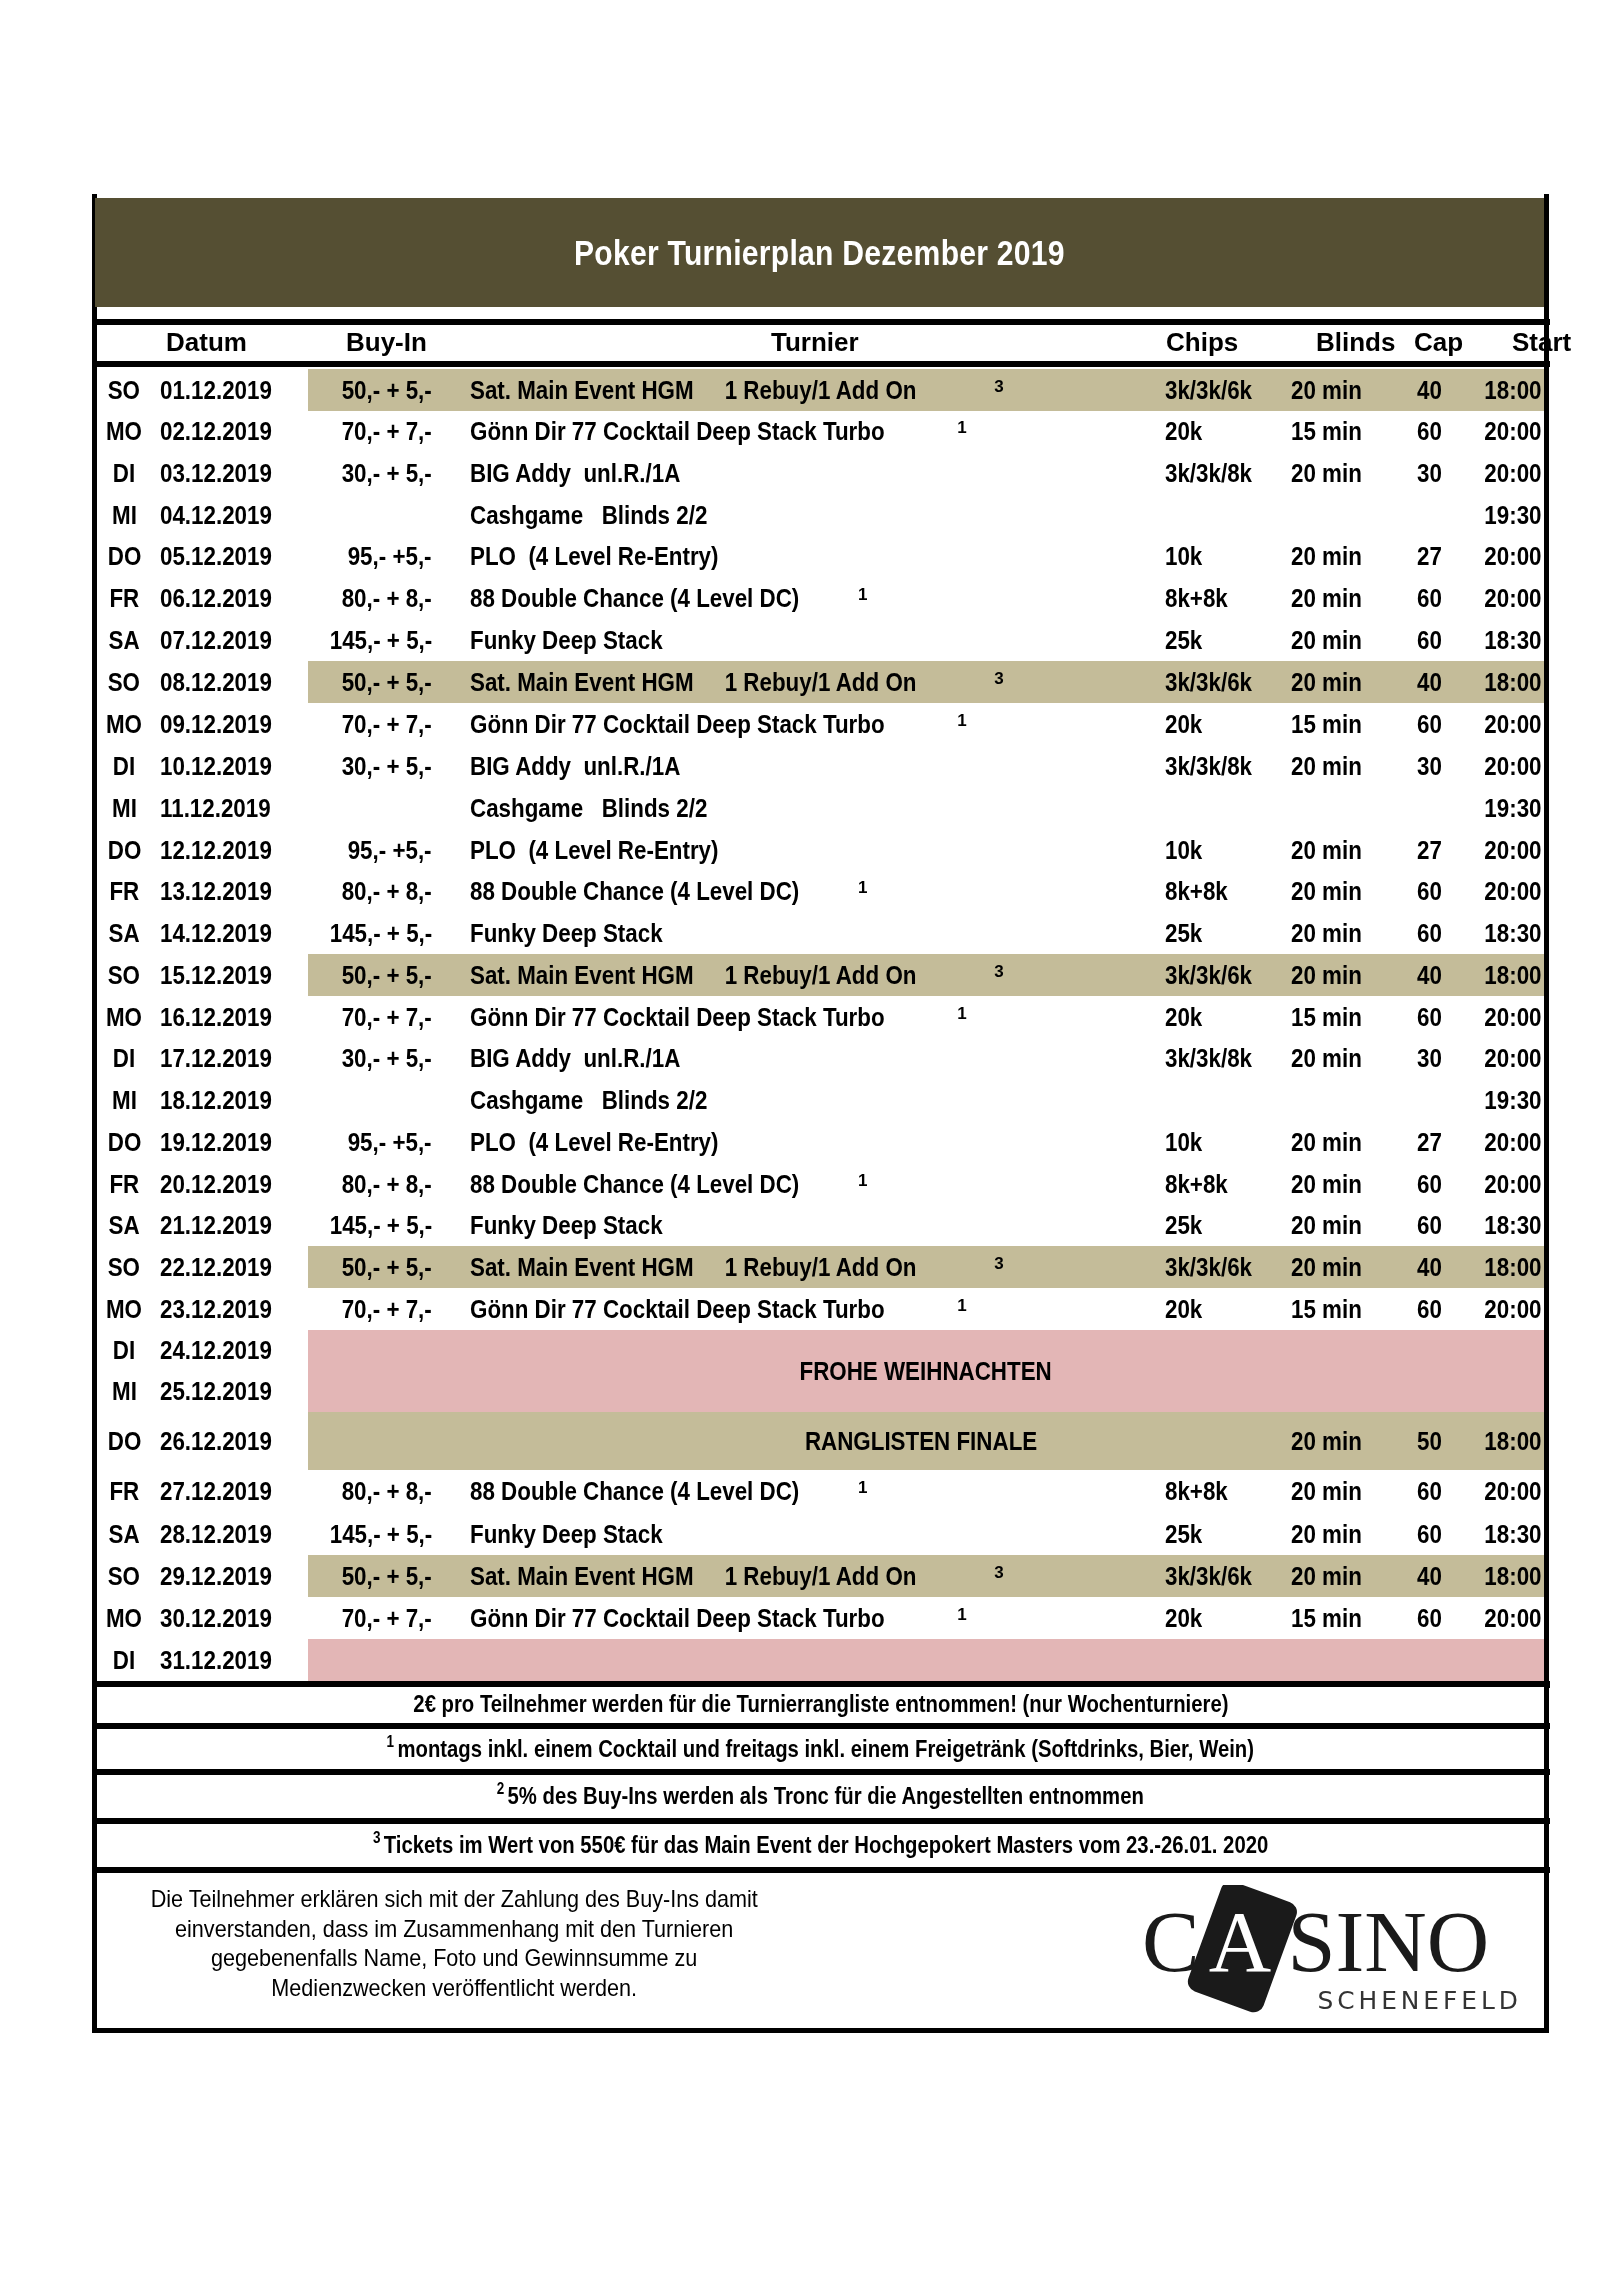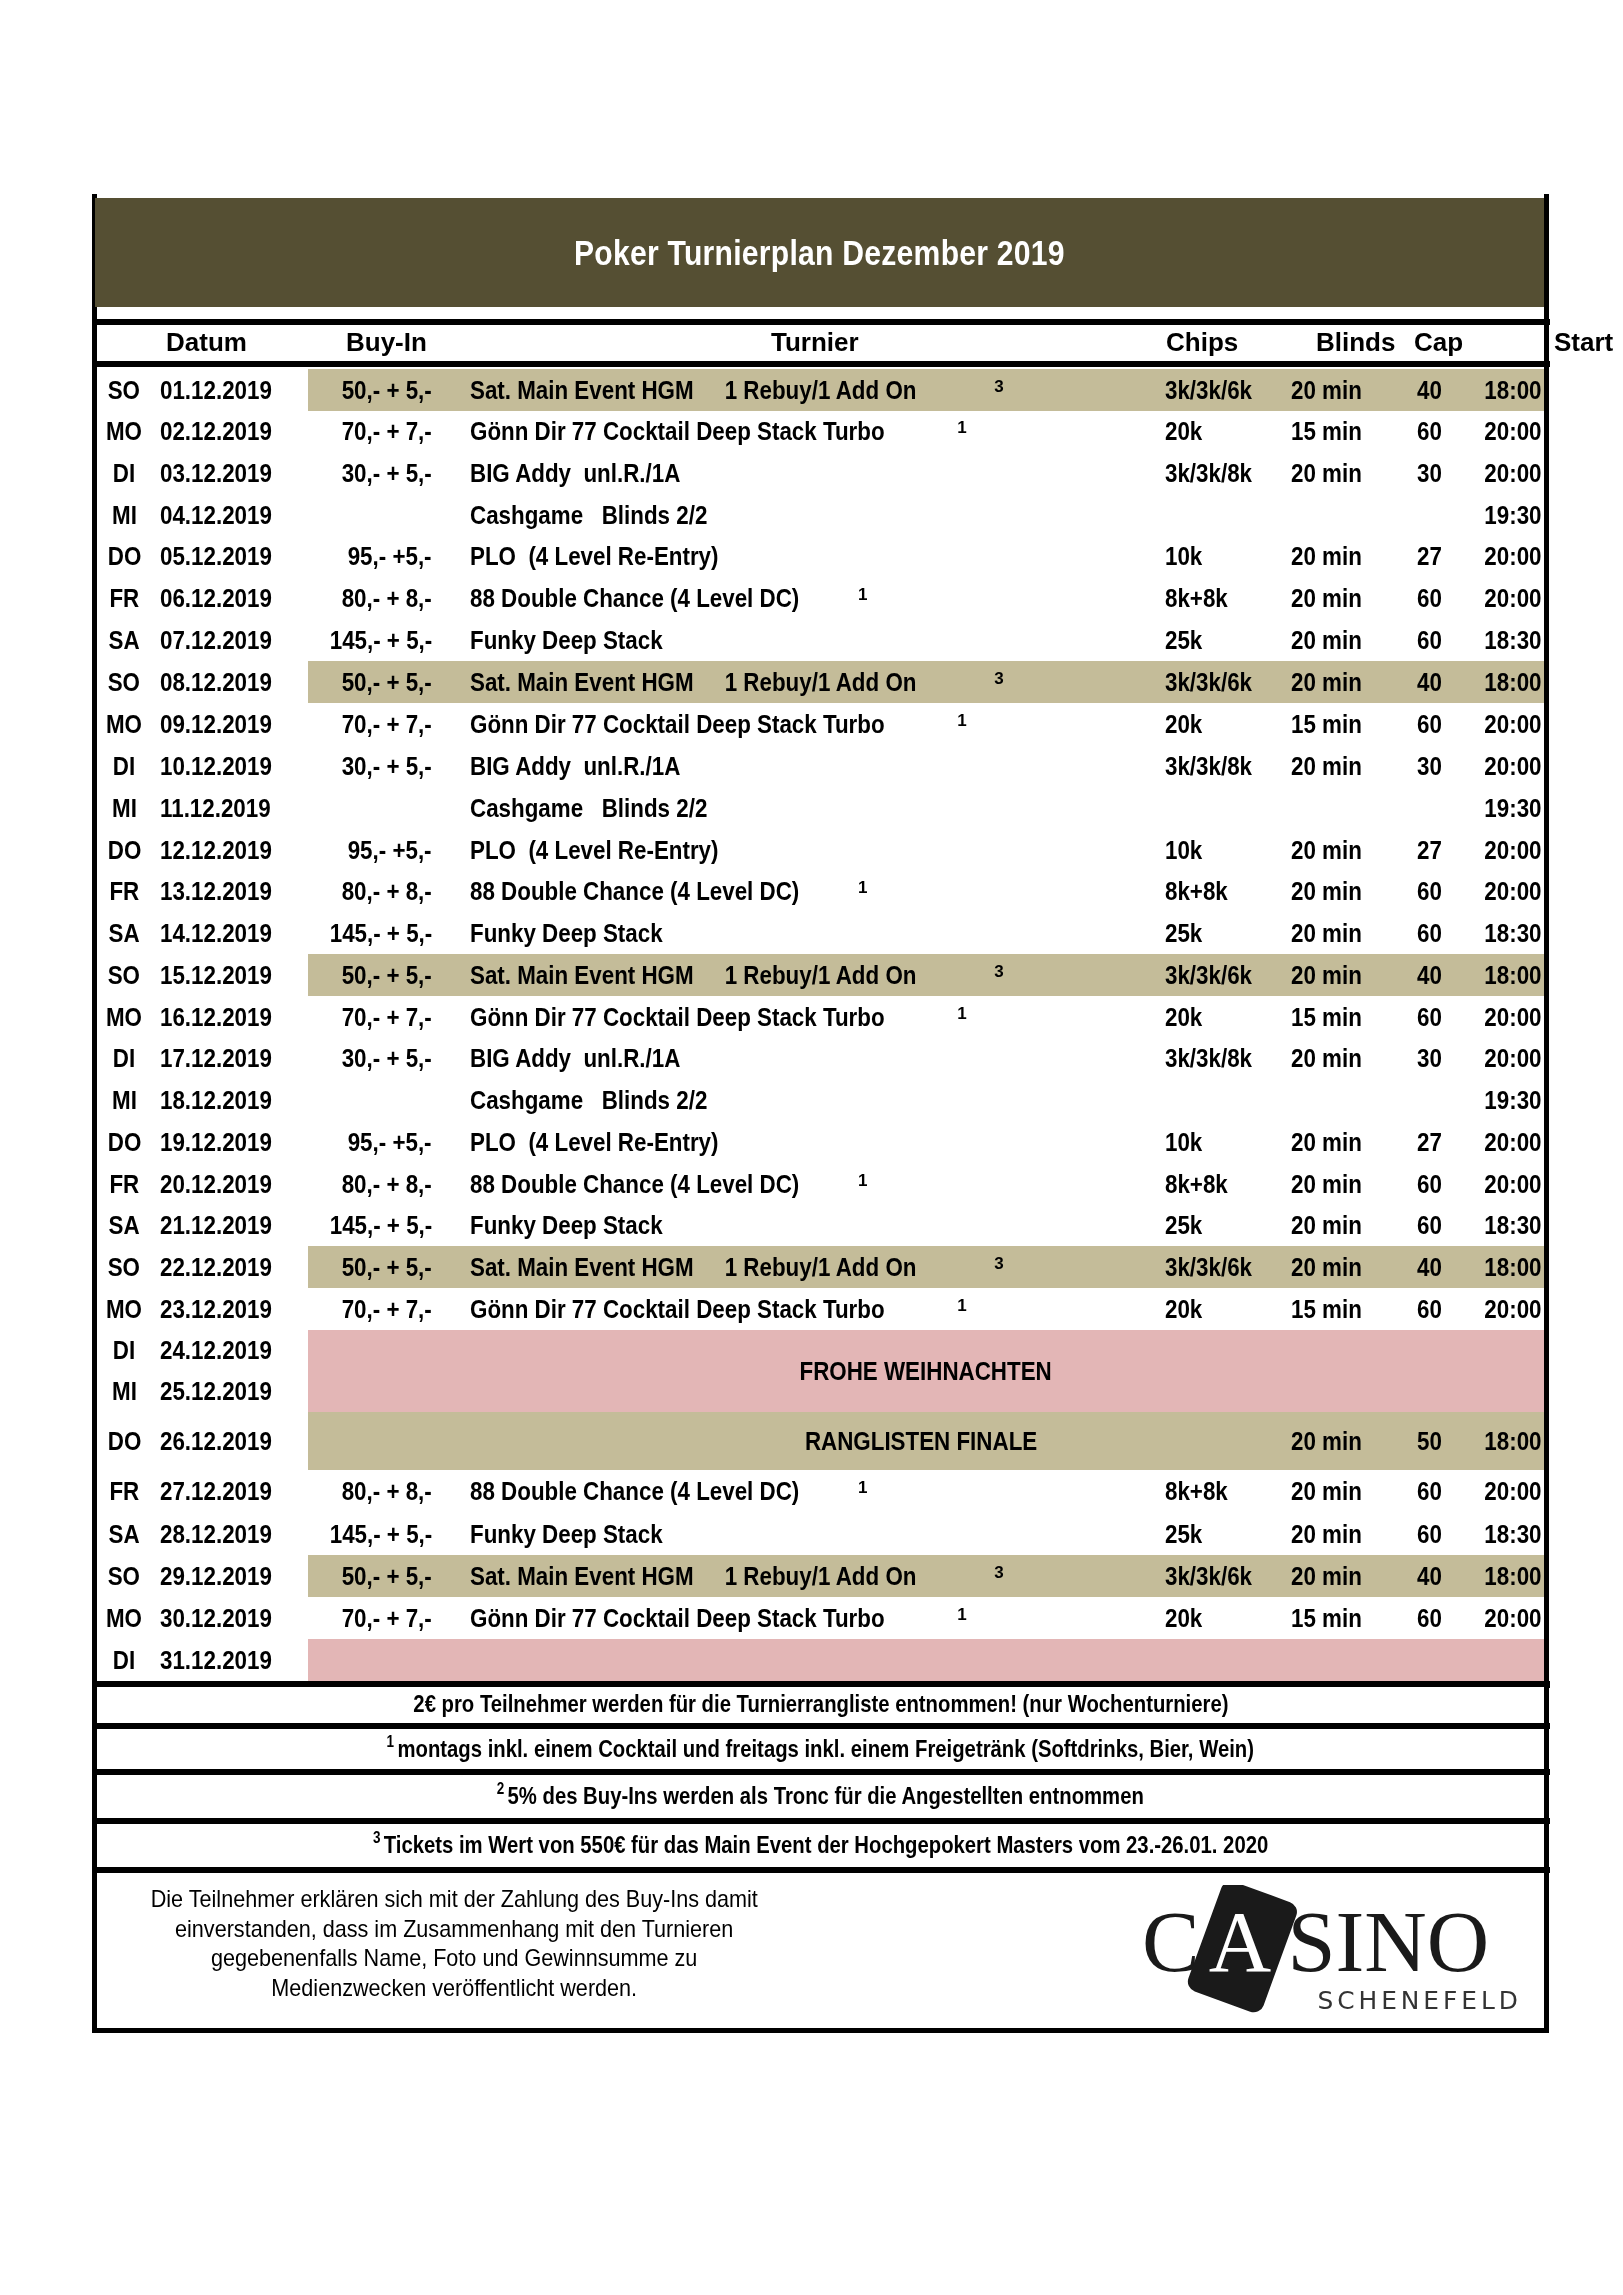--- a/index.html
+++ b/index.html
@@ -68,21 +68,21 @@
 
 <div class="rule" style="top:319px;height:5.9px;"></div>
 <div class="rule" style="top:361px;height:5.9px;"></div>
 
 <div class="col-head" style="left:166px;">Datum</div>
 <div class="col-head" style="left:346px;">Buy-In</div>
 <div class="col-head" style="left:771px;">Turnier</div>
 <div class="col-head" style="left:1166px;">Chips</div>
 <div class="col-head" style="left:1316px;">Blinds</div>
 <div class="col-head" style="left:1414px;">Cap</div>
-<div class="col-head" style="left:1554px;">Start</div>
+<div class="col-head" style="left:1512px;">Start</div>
 
 <div id="rows-early">
     <div class="row" style="top: 369px;">
       <div class="band sat"></div>
       <div class="cell center day">
         <span class="cnd" style="white-space: pre;">SO</span>
       </div>
       <div class="cell date">
         <span class="cnd" style="white-space: pre;">01.12.2019</span>
       </div>

